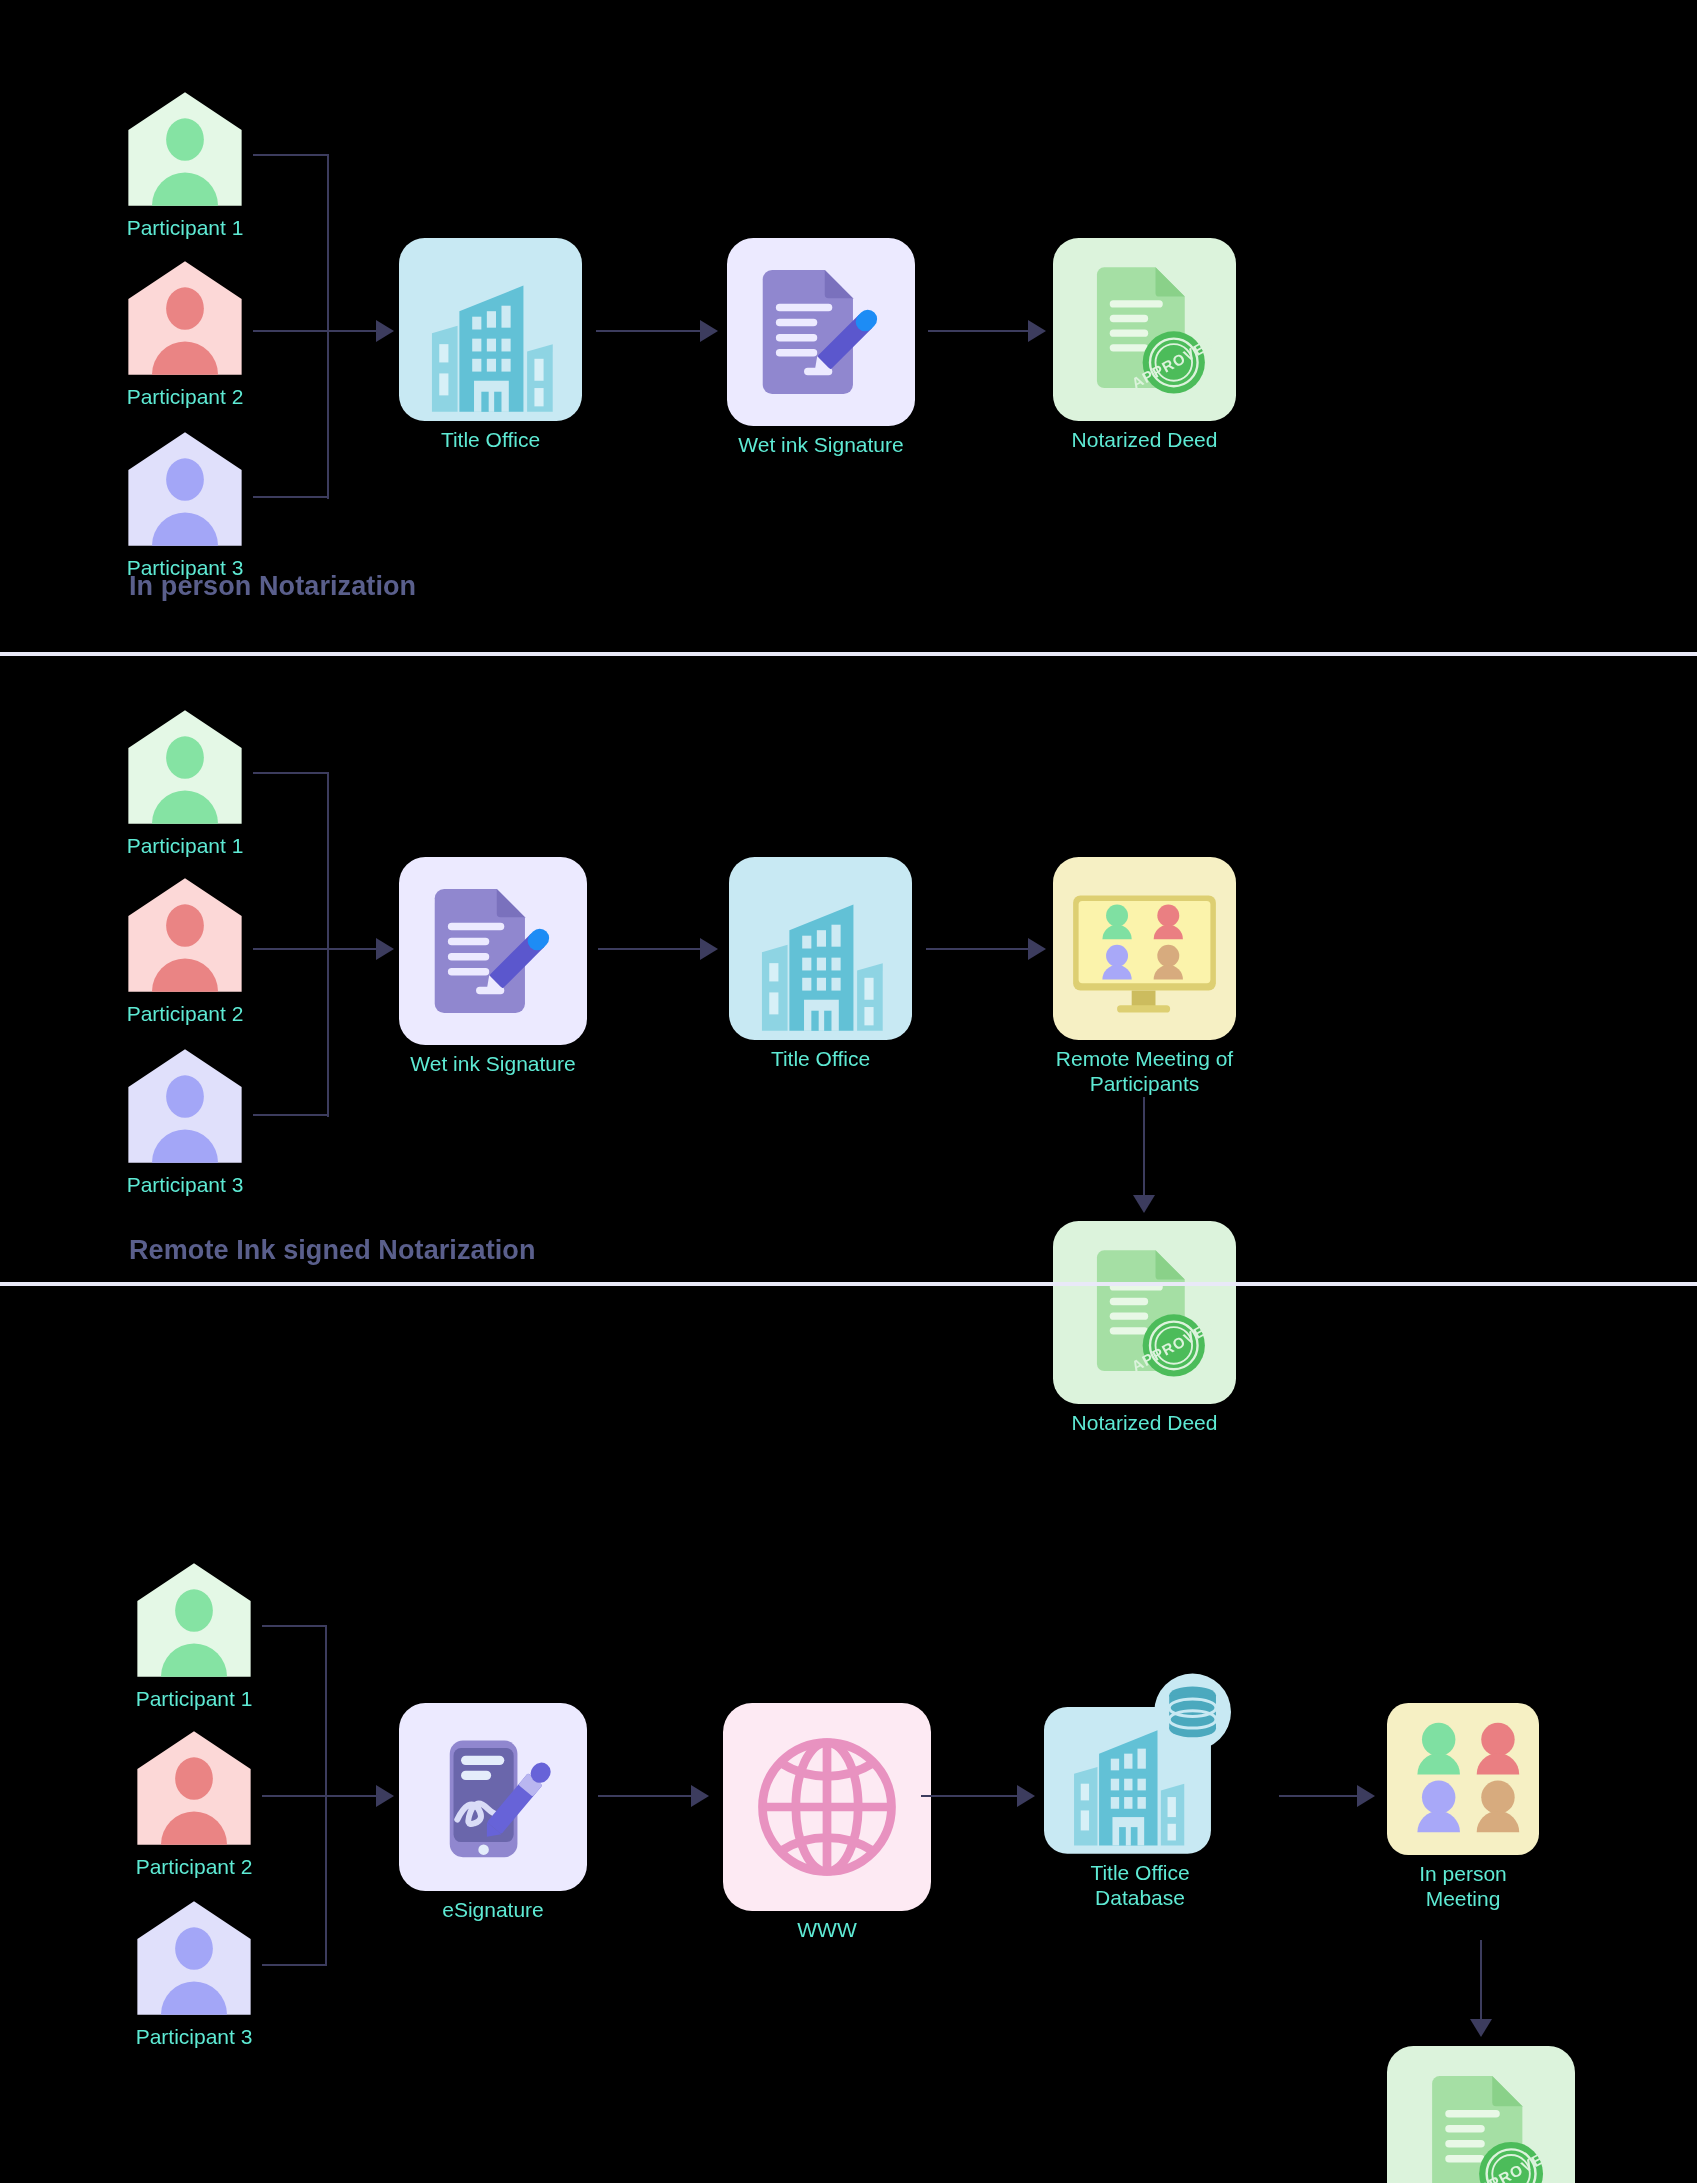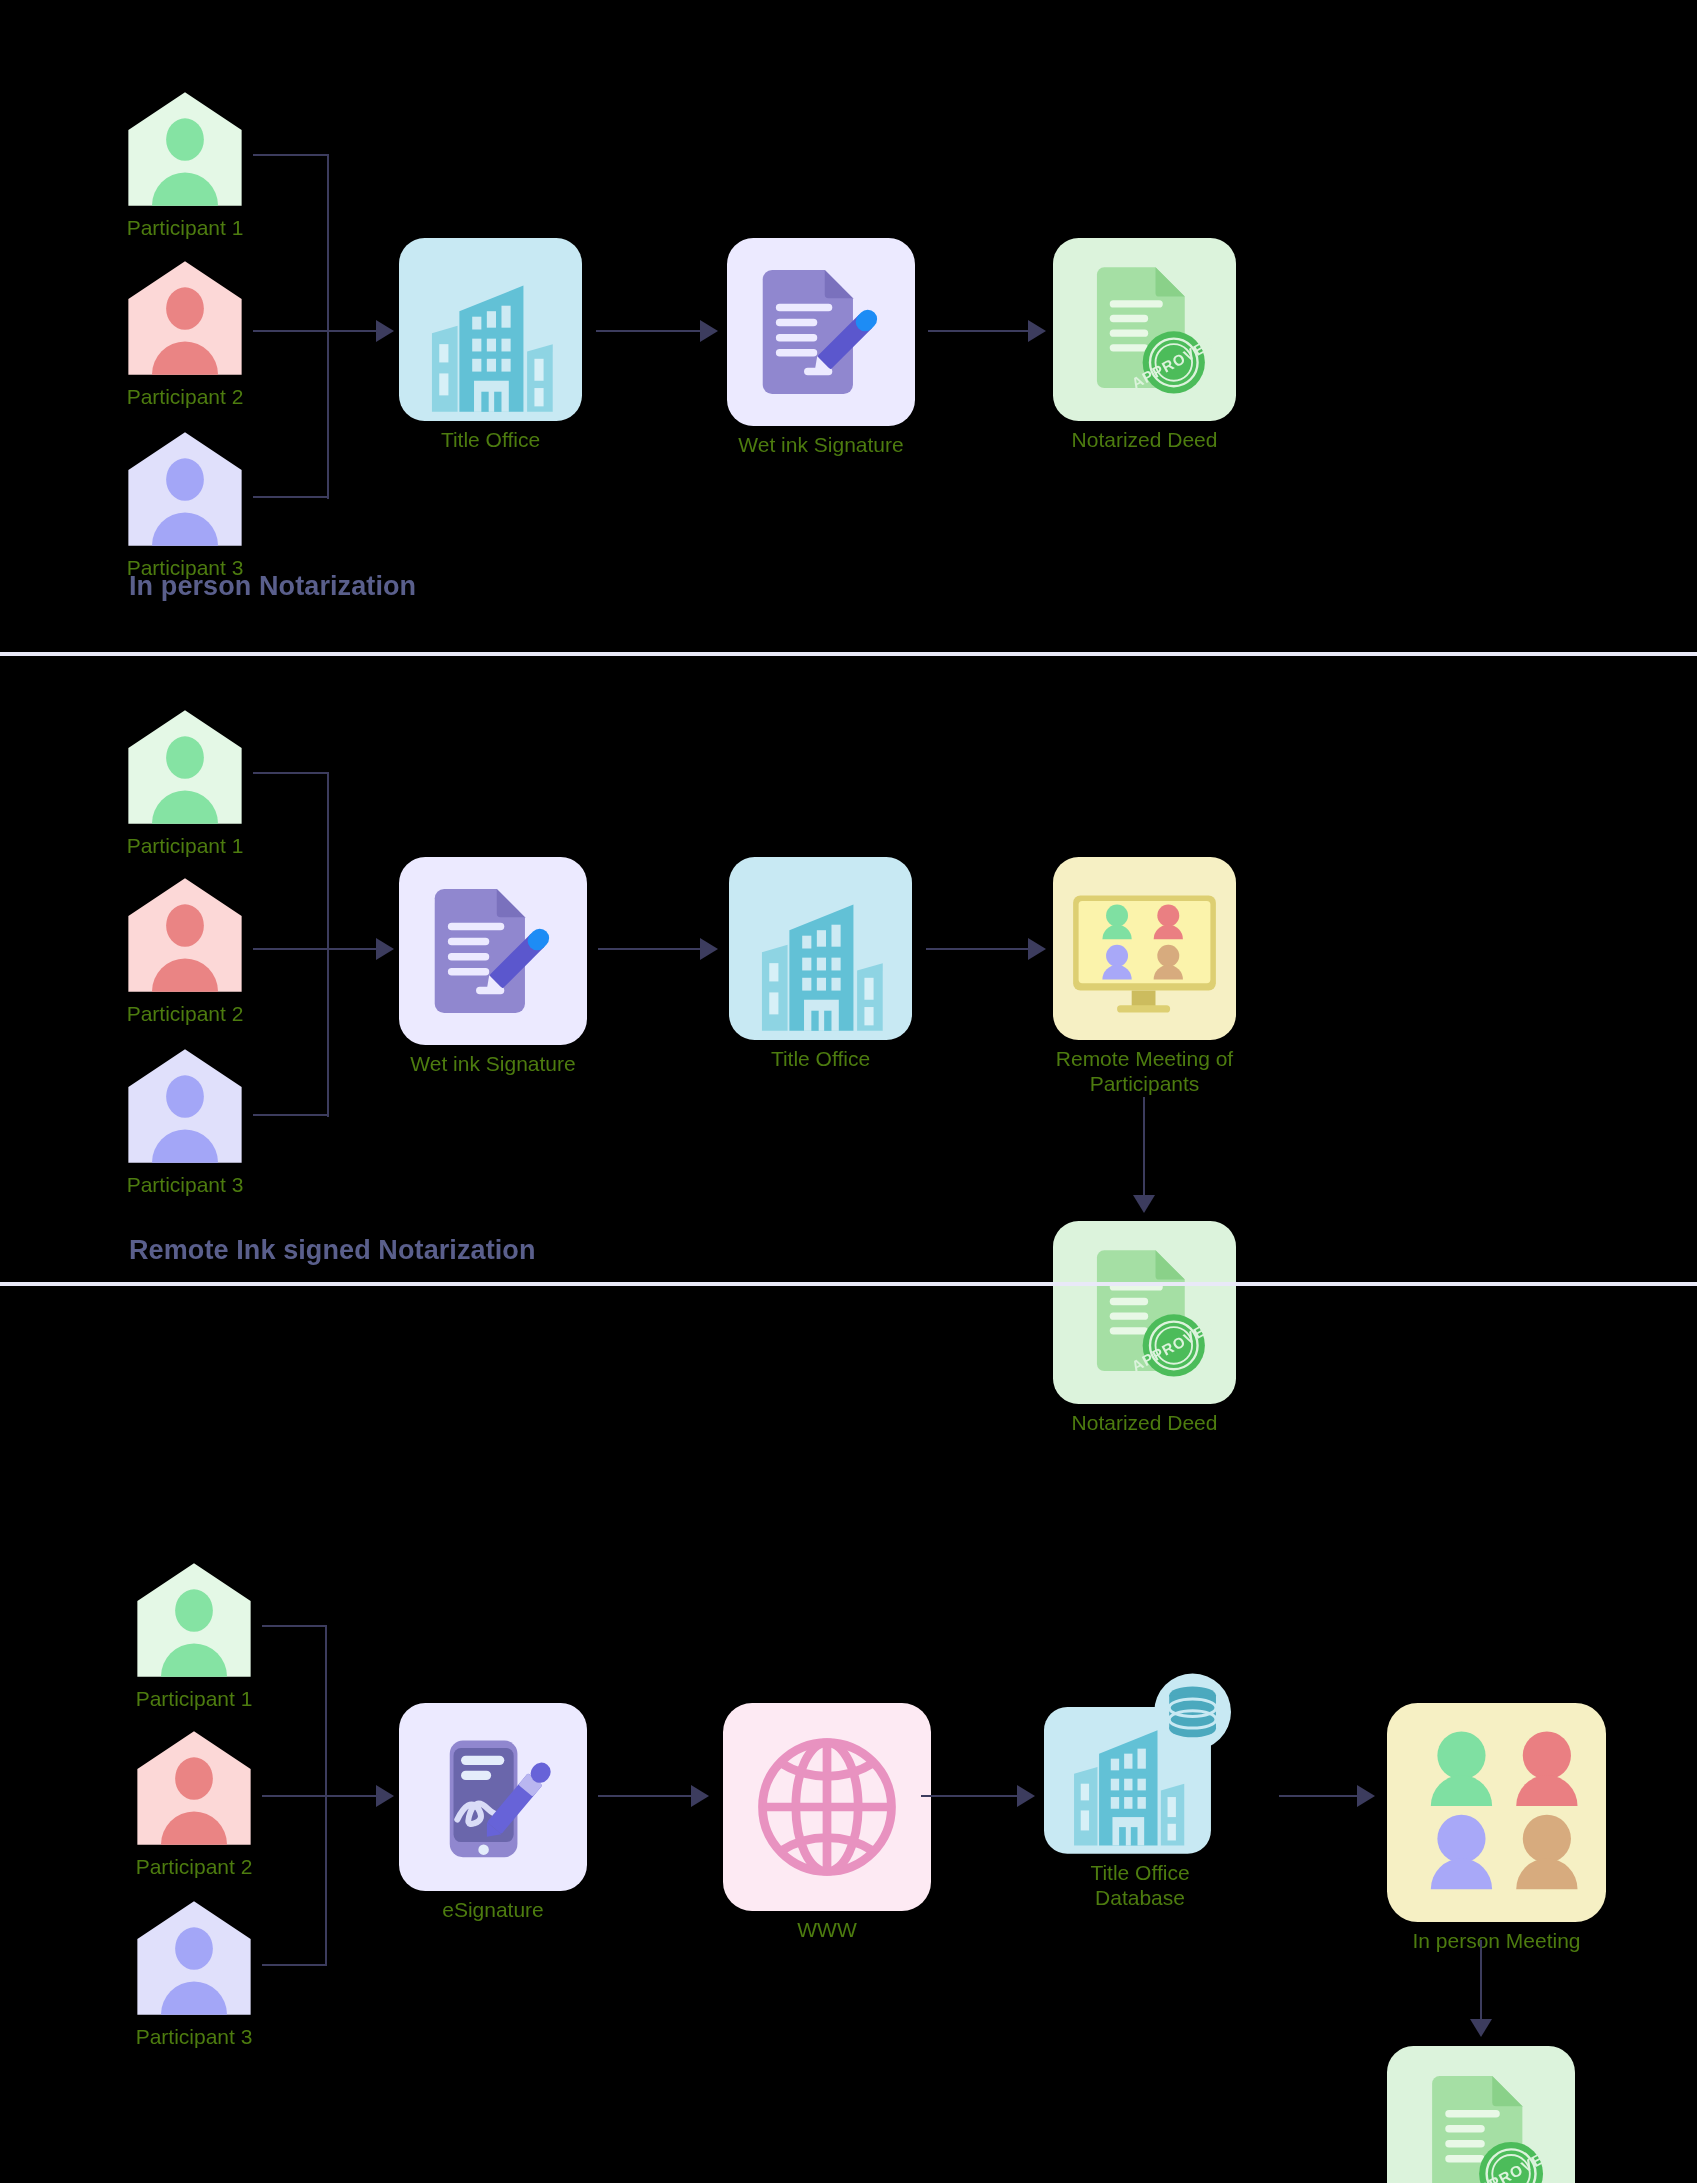--- a/index.html
+++ b/index.html
@@ -31,21 +31,21 @@
     letter-spacing: 0.1px;
     white-space: nowrap;
   }
 
   
   .node { position: absolute; text-align: center; }
   .node-label {
     margin-top: 7px;
     font-size: 21px;
     line-height: 1.18;
-    color: #4d7c0f;
+    color: #5eead4;
     font-weight: 400;
     white-space: pre-line;
   }
   .tile {
     border-radius: 18.3px;
     position: relative;
     display: block;
   }
   .tile svg, .badge svg { display: block; width: 100%; height: 100%; }
 
@@ -461,21 +461,21 @@
           </g>
         </svg>
       </span>
       <div class="node-label">Title Office
 Database</div>
     </div>
 
     <div class="conn conn-h" style="left:1279px; top:509px; width:82px;"></div>
     <div class="arrowhead-r" style="left:1357px; top:499px;"></div>
 
-    <div class="node" style="left:1387px; top:417px; width:219px;">
+    <div class="node" style="left:1387px; top:417px; width:152px;">
       <span class="tile">
         <svg viewBox="0 0 100 100" width="188" height="188">
           <rect x="0" y="0" width="100" height="100" rx="14" fill="#f6f0c4"></rect>
           <circle cx="34" cy="24" r="11" fill="#7fe0a2"></circle>
           <path d="M20 47 a14 14 0 0 1 28 0 z" fill="#7fe0a2"></path>
           <circle cx="73" cy="24" r="11" fill="#ea7f82"></circle>
           <path d="M59 47 a14 14 0 0 1 28 0 z" fill="#ea7f82"></path>
           <circle cx="34" cy="62" r="11" fill="#a8a8f8"></circle>
           <path d="M20 85 a14 14 0 0 1 28 0 z" fill="#a8a8f8"></path>
           <circle cx="73" cy="62" r="11" fill="#d7ab7e"></circle>

